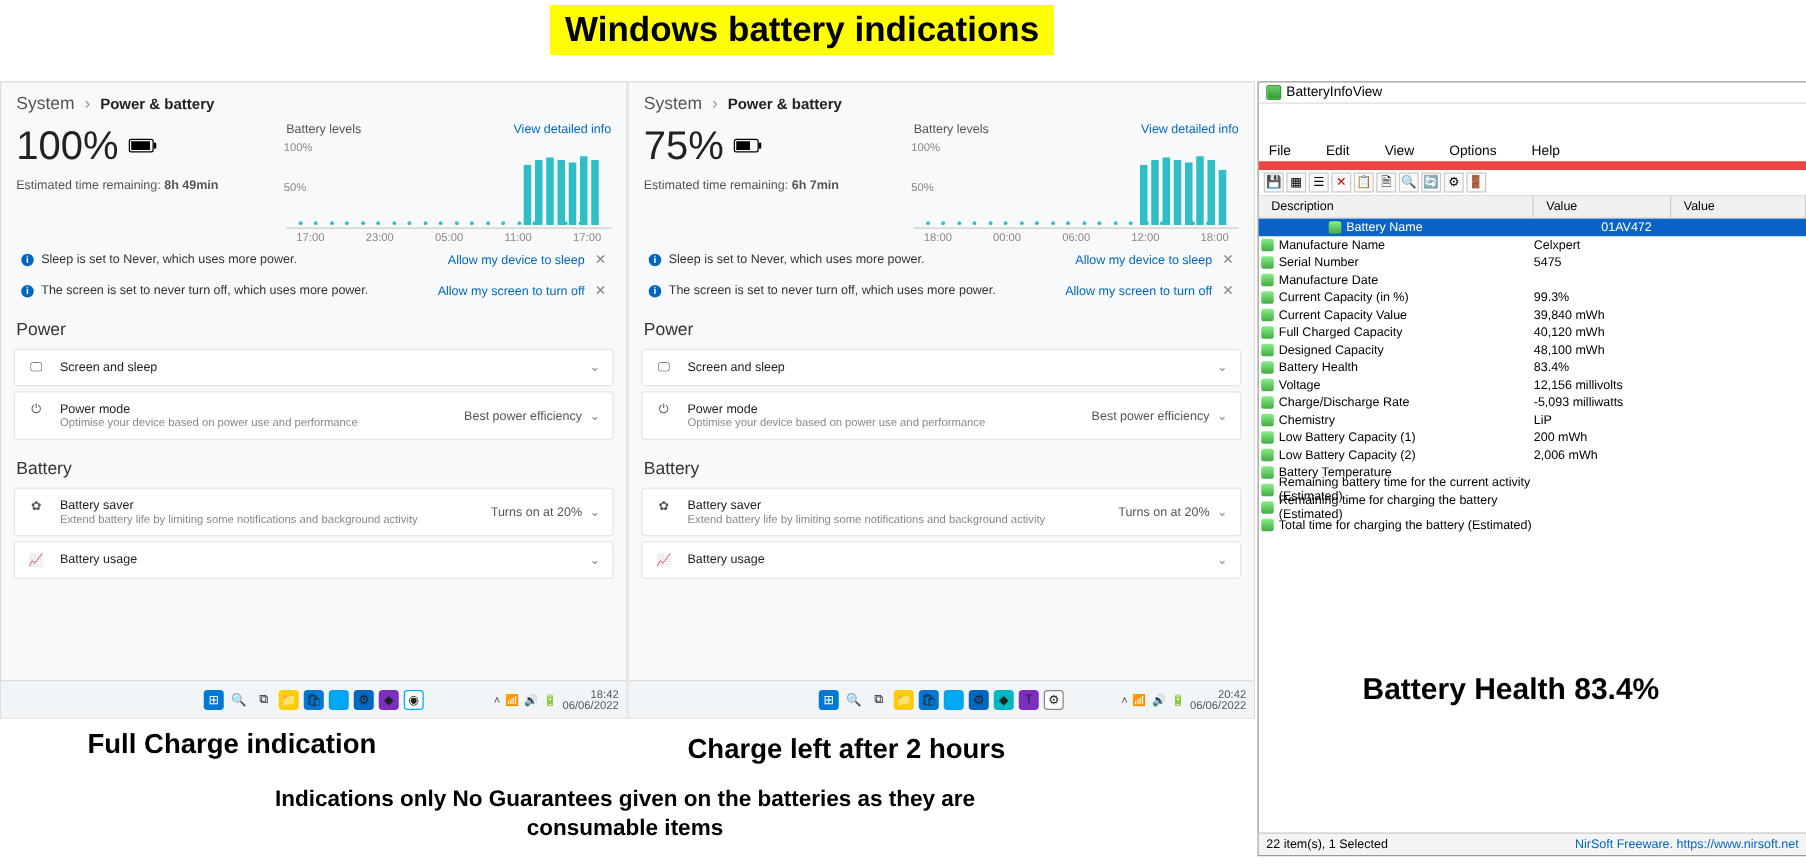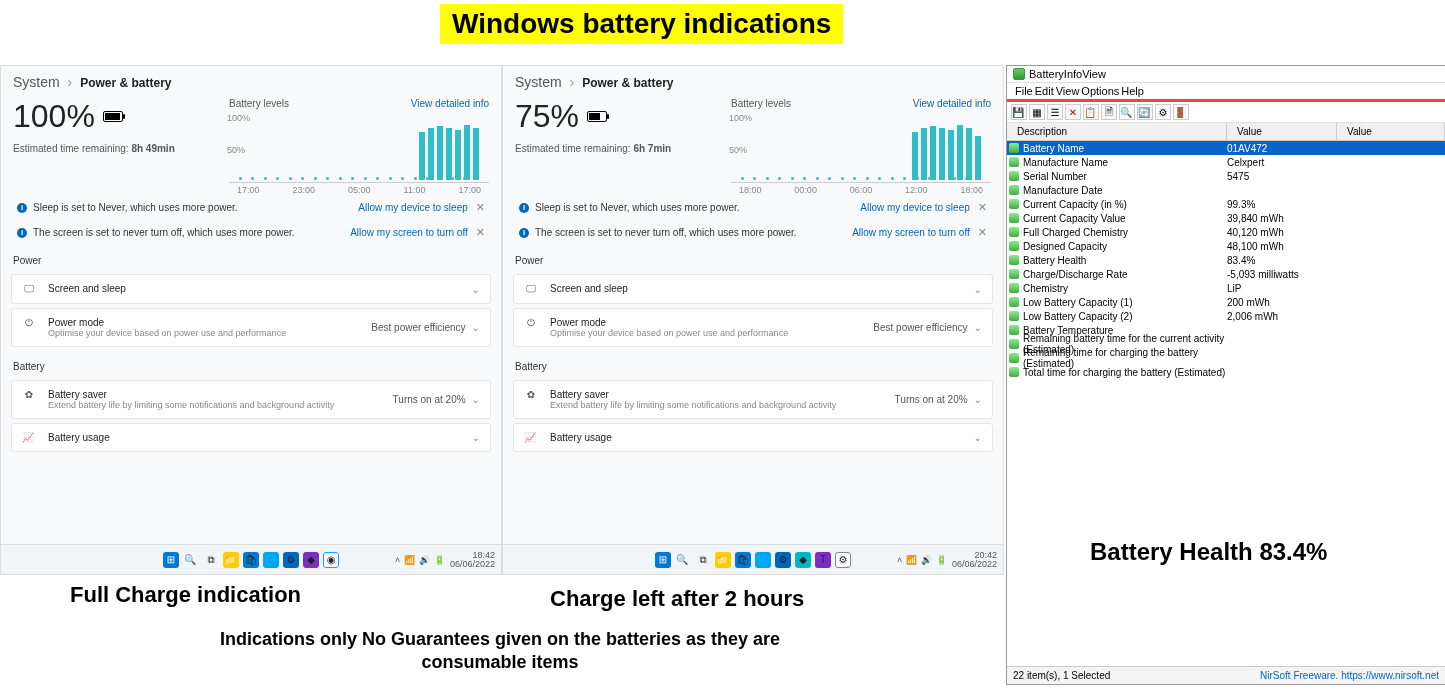--- a/index.html
+++ b/index.html
@@ -27,47 +27,47 @@
   .dots-row { position:absolute; bottom:2px; left:10px; right:10px; display:flex; justify-content:space-between;}
   .dot { width:3px; height:3px; border-radius:50%; background:#2fbec5; }
   .bars-row { position:absolute; bottom:2px; right:10px; display:flex; gap:3px; align-items:flex-end;}
   .bar { width:6px; background:#2fbec5; }
   .xlabels { display:flex; justify-content:space-between; font-size:9px; color:#888; padding:2px 8px 0;}
   .alert-row { display:flex; align-items:center; justify-content:space-between; padding:6px 16px; font-size:10px;}
   .alert-left { display:flex; align-items:center; gap:6px; color:#333;}
   .info-icon { width:10px;height:10px;border-radius:50%;background:#0067c0;color:#fff;font-size:8px;display:flex;align-items:center;justify-content:center;font-weight:bold;}
   .alert-link { color:#0067c0; font-size:10px;}
   .close-x { color:#888; font-size:11px; margin-left:8px;}
-  .section-lbl { font-size:10px; color:#333; padding:10px 12px 4px;}
+  .section-lbl { font-size:14px; color:#333; padding:10px 12px 4px;}
   .card { background:#fff; border:1px solid #e5e5e5; border-radius:3px; margin:4px 10px; padding:8px 10px; display:flex; align-items:center; justify-content:space-between; font-size:10px;}
   .card .ic { width:14px; display:inline-block; text-align:center; margin-right:8px; color:#555;}
   .card-left { display:flex; align-items:flex-start; gap:4px;}
   .card-title { color:#222; }
   .card-sub { color:#888; font-size:9px;}
   .chev { color:#888; font-size:10px;}
   .dd { color:#555; font-size:10px; margin-right:6px;}
   .taskbar { position:absolute; bottom:0; left:0; right:0; height:30px; background:#f2f5f8; border-top:1px solid #ddd; display:flex; align-items:center; justify-content:space-between; padding:0 6px; font-size:9px;}
   .tb-center { display:flex; gap:4px; align-items:center; position:absolute; left:50%; transform:translateX(-50%);}
   .tb-icon { width:16px; height:16px; border-radius:3px; display:flex; align-items:center; justify-content:center; font-size:10px;}
   .tb-right { display:flex; align-items:center; gap:4px; color:#555;}
   .tb-time { text-align:right; line-height:1;}
 
   
   .biv-panel { width: 440px; margin-left: 2px; background:#fff; border:1px solid #999; font-size:10px; position:relative; height:620px;}
   .biv-title { display:flex; align-items:center; gap:4px; padding:2px 6px; border-bottom:1px solid #ddd; font-size:11px;}
   .biv-app-icon { width:12px;height:12px; background:linear-gradient(#6c6,#393); border:1px solid #393; border-radius:2px;}
-  .biv-menu { display:flex; gap:2px; padding:2px 8px; font-size:11px; border-bottom:3px solid #ef4444;}
+  .biv-menu { display:flex; gap:28px; padding:2px 8px; font-size:11px; border-bottom:7px solid #ef4444;margin-top:30px;}
   .biv-toolbar { display:flex; gap:2px; padding:2px 4px; border-bottom:1px solid #ddd; align-items:center;}
   .tool { width:16px;height:16px; border:1px solid #ccc; display:flex;align-items:center;justify-content:center;font-size:10px; background:#f8f8f8;}
   .biv-head { display:flex; background:#f0f0f0; border-bottom:1px solid #ccc; font-size:10px;}
   .biv-head div { padding:3px 10px; border-right:1px solid #ccc;}
   .col-desc{width:220px;} .col-val1{width:110px;} .col-val2{flex:1;}
   .biv-rows { }
   .biv-row { display:flex; align-items:center; font-size:10px; height:14px;}
-  .biv-row.selected { background:#0a63c7; color:#fff;}
+  .biv-row.selected { background:#0a63c7; color:#fff;justify-content:center;}
   .row-icon { width:10px;height:10px; margin:0 4px 0 2px; border-radius:2px;}
   .ric-green{background:linear-gradient(#8e8,#4a4);} 
   .biv-row .c1{width:204px;} .biv-row .c2{width:110px;}
   .biv-status { position:absolute; bottom:0; left:0; right:0; border-top:1px solid #ccc; display:flex; justify-content:space-between; padding:3px 6px; font-size:10px; background:#f4f4f4;}
   .biv-status .nir { color:#0067c0;padding-left:16px;}
 
   .caption { position:absolute; font-weight:700; font-size:22px; }
   .caption.c1 { left:70px; top:582px; }
   .caption.c2 { left:550px; top:586px; }
   .caption.c3 { left:1090px; top:538px; font-size:24px;}
@@ -427,32 +427,37 @@
           <span class="c1">Current Capacity (in %)</span>
           <span class="c2">99.3%</span>
         </div>
         <div class="biv-row">
           <span class="row-icon ric-green"></span>
           <span class="c1">Current Capacity Value</span>
           <span class="c2">39,840 mWh</span>
         </div>
         <div class="biv-row">
           <span class="row-icon ric-green"></span>
-          <span class="c1">Full Charged Chemistry</span>
+          <span class="c1">Full Charged Capacity</span>
           <span class="c2">40,120 mWh</span>
         </div>
         <div class="biv-row">
           <span class="row-icon ric-green"></span>
           <span class="c1">Designed Capacity</span>
           <span class="c2">48,100 mWh</span>
         </div>
         <div class="biv-row">
           <span class="row-icon ric-green"></span>
           <span class="c1">Battery Health</span>
           <span class="c2">83.4%</span>
+        </div>
+        <div class="biv-row">
+          <span class="row-icon ric-green"></span>
+          <span class="c1">Voltage</span>
+          <span class="c2">12,156 millivolts</span>
         </div>
         <div class="biv-row">
           <span class="row-icon ric-green"></span>
           <span class="c1">Charge/Discharge Rate</span>
           <span class="c2">-5,093 milliwatts</span>
         </div>
         <div class="biv-row">
           <span class="row-icon ric-green"></span>
           <span class="c1">Chemistry</span>
           <span class="c2">LiP</span>

